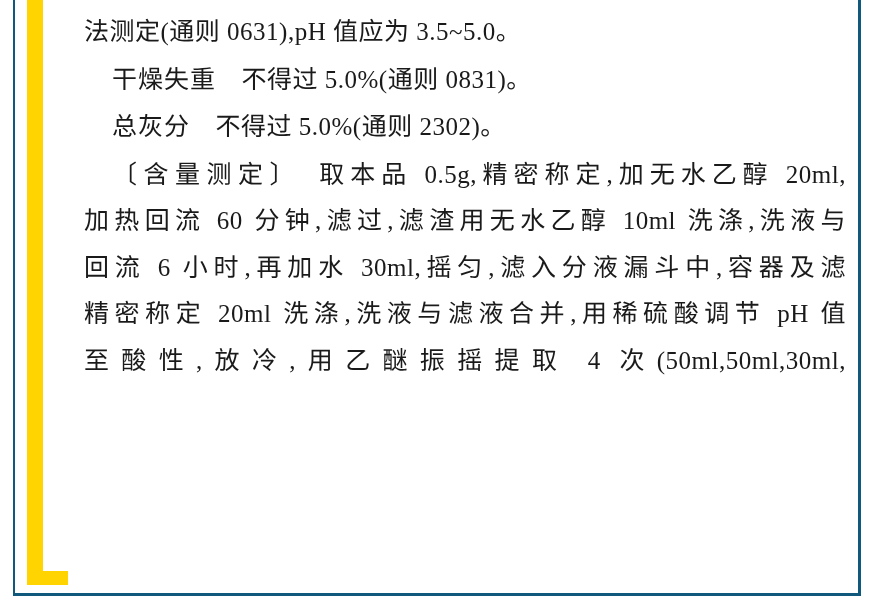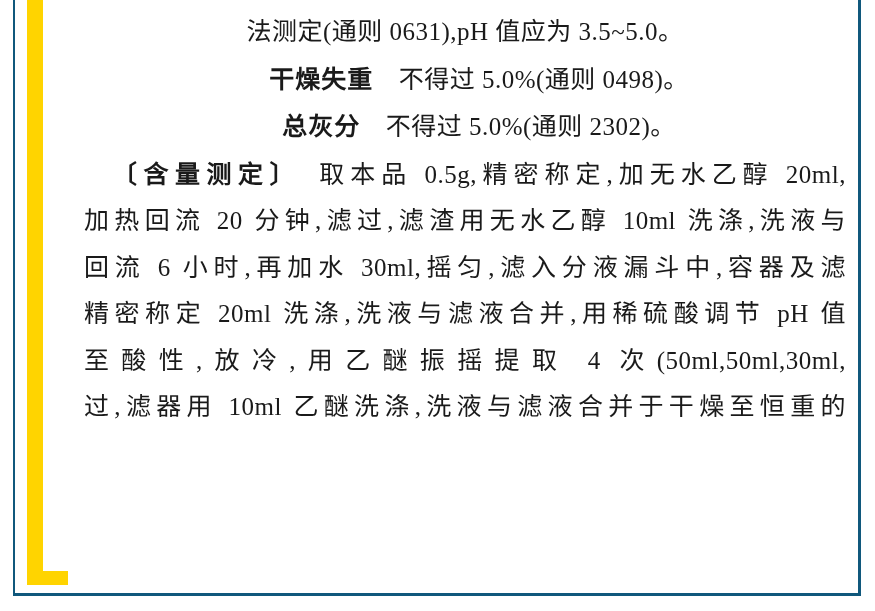--- a/index.html
+++ b/index.html
@@ -48,54 +48,52 @@
     left: 84px; top: 9px;
     width: 762px;
     color: #1a1a1a;
     font-size: 25px;
     line-height: 46.5px;
     letter-spacing: 0.5px;
   }
   .line {
     width: 100%;
     white-space: nowrap;
-    text-align: center;
   }
   .line.fill {
     white-space: normal;
     text-align: justify;
     text-align-last: justify;
   }
   .line.indent {
     padding-left: 28px;
     box-sizing: border-box;
   }
   .term {
     font-family: "Liberation Sans", "DejaVu Sans", sans-serif;
-    font-weight: 700;
+    font-weight: 400;
     letter-spacing: 1px;
   }
 </style>
 </head>
 <body>
 
 <div class="page">
 
   <div class="frame-left" style="background: rgb(16, 88, 124);"></div>
   <div class="frame-right" style="background: rgb(16, 88, 124);"></div>
   <div class="frame-bottom" style="background: rgb(16, 88, 124);"></div>
 
   <div class="ybar-vert" style="background: rgb(255, 212, 0);"></div>
   <div class="ybar-foot" style="background: rgb(255, 212, 0);"></div>
 
   <div class="text-block" style="color: rgb(26, 26, 26);">
     <div class="line"><span>法测定(通则 0631),pH 值应为 3.5~5.0。</span></div>
-    <div class="line indent"><span class="term">干燥失重</span><span>　不得过 5.0%(通则 0498)。</span></div>
+    <div class="line indent"><span class="term">干燥失重</span><span>　不得过 5.0%(通则 0831)。</span></div>
     <div class="line indent"><span class="term">总灰分</span><span>　不得过 5.0%(通则 2302)。</span></div>
     <div class="line indent fill"><span class="term">〔含量测定〕</span><span>　取本品 0.5g,精密称定,加无水乙醇 20ml,</span></div>
-    <div class="line fill"><span>加热回流 20 分钟,滤过,滤渣用无水乙醇 10ml 洗涤,洗液与</span></div>
+    <div class="line fill"><span>加热回流 60 分钟,滤过,滤渣用无水乙醇 10ml 洗涤,洗液与</span></div>
     <div class="line fill"><span>回流 6 小时,再加水 30ml,摇匀,滤入分液漏斗中,容器及滤</span></div>
     <div class="line fill"><span>精密称定 20ml 洗涤,洗液与滤液合并,用稀硫酸调节 pH 值</span></div>
     <div class="line fill"><span>至酸性,放冷,用乙醚振摇提取 4 次(50ml,50ml,30ml,</span></div>
-    <div class="line fill"><span>过,滤器用 10ml 乙醚洗涤,洗液与滤液合并于干燥至恒重的</span></div>
   </div>
 
 </div>
 
 </body></html>

